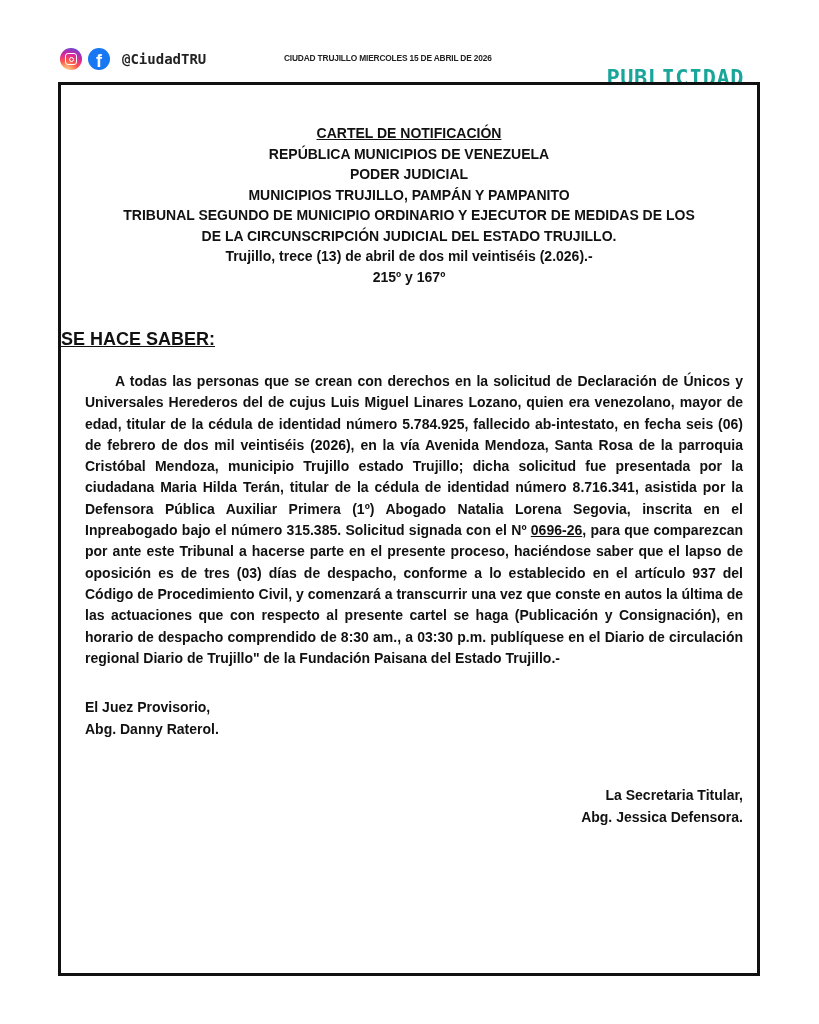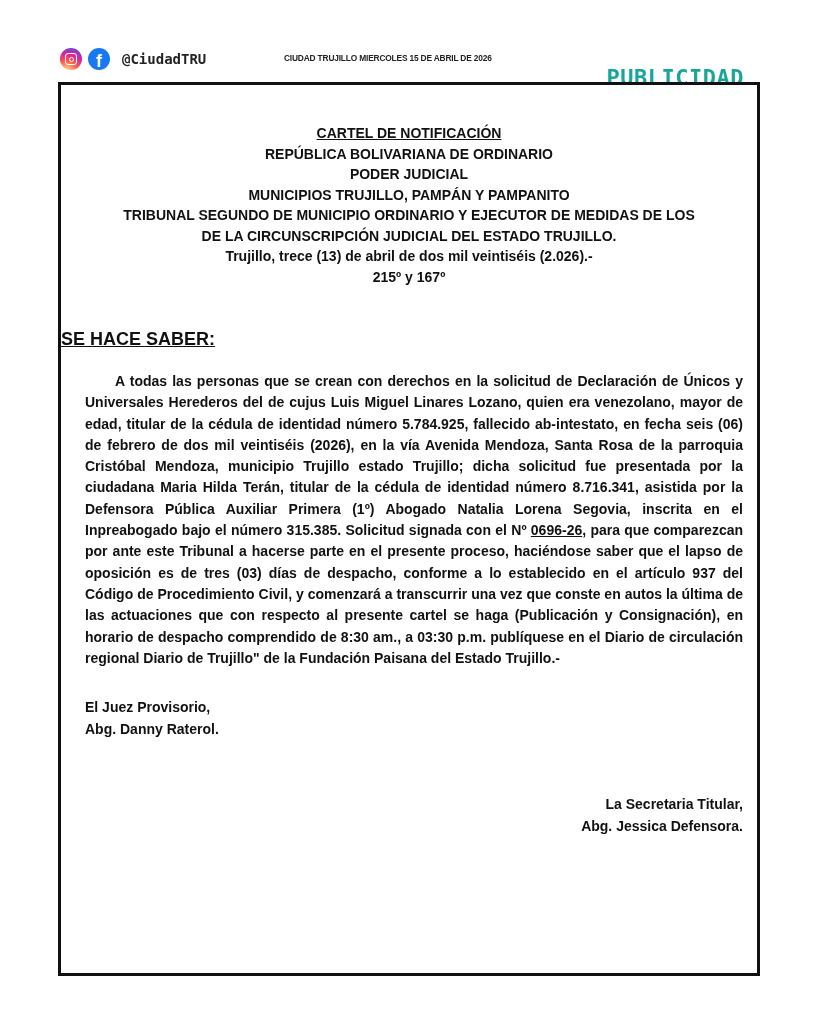--- a/index.html
+++ b/index.html
@@ -22,42 +22,42 @@
 
     .header { position: absolute; left: 0; right: 0; top: 38px; text-align: center; font-weight: bold; font-size: 14px; line-height: 20.5px; color: #111; }
     .header .line { display: block; }
     .u { text-decoration: underline; text-align: center; }
     .hace { position: absolute; left: 0; right: 0; top: 244px; text-align: left; font-weight: bold; font-size: 18px; text-decoration: underline; }
 
     .body { position: absolute; left: 24px; right: 14px; top: 272px; font-weight: bold; font-size: 14px; line-height: 21.3px; text-align: justify; text-indent: 30px; color: #111; }
     .ref { text-decoration: underline; }
 
     .judge { position: absolute; left: 24px; top: 612px; font-weight: bold; font-size: 14px; line-height: 21.5px; }
-    .secretary { position: absolute; right: 14px; top: 700px; font-weight: bold; font-size: 14px; line-height: 21.5px; text-align: right; margin-top: 9px; }
+    .secretary { position: absolute; right: 14px; top: 700px; font-weight: bold; font-size: 14px; line-height: 21.5px; text-align: right; }
   </style>
 </head>
 <body>
 
 <div class="topbar">
   <div class="social">
     <div class="ig">
         <div class="sq"></div>
         <div class="dot"></div>
       </div>
     <div class="fb">f</div>
     <span class="handle">@CiudadTRU</span>
   </div>
   <div class="dateline">CIUDAD TRUJILLO MIERCOLES 15 DE ABRIL DE 2026</div>
   <div class="publicidad">PUBLICIDAD</div>
 </div>
 
 <div class="frame">
   <div class="header">
     <span class="line u">CARTEL DE NOTIFICACIÓN</span>
-    <span class="line">REPÚBLICA BOLIVARIANA DE ORDINARIO</span>
+    <span class="line">REPÚBLICA MUNICIPIOS DE VENEZUELA</span>
     <span class="line">PODER JUDICIAL</span>
     <span class="line">MUNICIPIOS TRUJILLO, PAMPÁN Y PAMPANITO</span>
     <span class="line">TRIBUNAL SEGUNDO DE MUNICIPIO ORDINARIO Y EJECUTOR DE MEDIDAS DE LOS</span>
     <span class="line">DE LA CIRCUNSCRIPCIÓN JUDICIAL DEL ESTADO TRUJILLO.</span>
     <span class="line">Trujillo, trece (13) de abril de dos mil veintiséis (2.026).-</span>
     <span class="line">215º y 167º</span>
   </div>
 
   <div class="hace">SE HACE SABER:</div>
 

